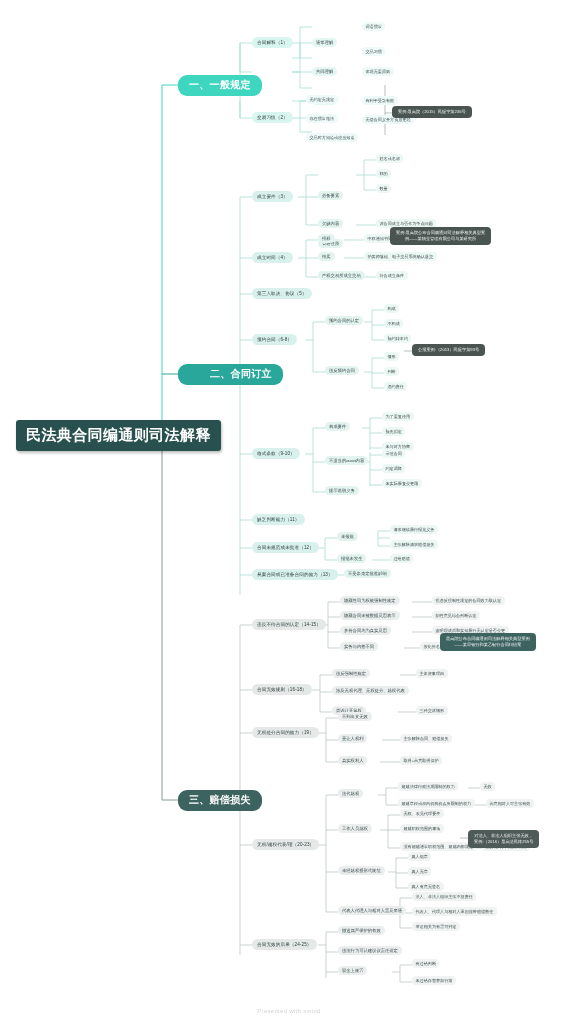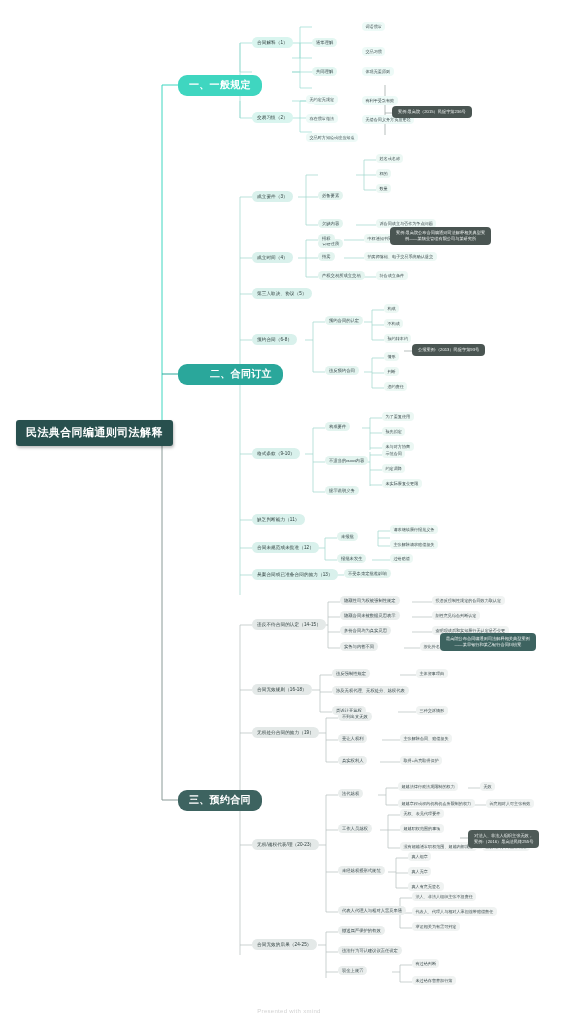--- a/index.html
+++ b/index.html
@@ -7,21 +7,21 @@
     width:578px;height:1022px;position:relative;overflow:hidden;
     font-family:"Liberation Sans","DejaVu Sans",sans-serif;
   }
   #canvas{position:absolute;inset:0;}
   svg.links{position:absolute;left:0;top:0;width:578px;height:1022px;pointer-events:none;}
 
   .node{position:absolute;box-sizing:border-box;white-space:pre;line-height:1.25;}
 
   
   .root{
-    background:#28504e;color:#ffffff;font-weight:bold;font-size:11px;
+    background:#28504e;color:#ffffff;font-weight:bold;font-size:15px;
     border-radius:3px;padding:6px 10px;letter-spacing:.4px;
     box-shadow:1px 2px 3px rgba(0,0,0,.25);
   }
   
   .lvl1{
     color:#ffffff;font-size:10px;font-weight:bold;border-radius:9px;
     padding:4px 11px;text-align:center;letter-spacing:.3px;
   }
   .lvl1.c1{background:#3fd6c0;}
   .lvl1.c2{background:#2aa79b;}
@@ -272,21 +272,21 @@
       <path d="M385,85 L385,135"></path>
       <path d="M404,351 L412,351"></path>
       <path d="M460,838 L468,838"></path>
     </g>
   </svg>
 
   <div class="node root" style="left:16px;top:420px;">民法典合同编通则司法解释</div>
 
   <div class="node lvl1 c1" style="left:178px;top:75px;">一、一般规定</div>
   <div class="node lvl1 c2" style="left:178px;top:364px;padding-left:32px;">二、合同订立</div>
-  <div class="node lvl1 c3" style="left:178px;top:790px;">三、预约合同</div>
+  <div class="node lvl1 c3" style="left:178px;top:790px;">三、赔偿损失</div>
 
   <div class="node lvl2 c1" style="left:252px;top:37px;">合同解释（1）</div>
   <div class="node lvl2 c1" style="left:252px;top:112px;">交易习惯（2）</div>
 
   <div class="node lvl3 c1" style="left:312px;top:38px;">通常理解</div>
   <div class="node lvl3 c1" style="left:312px;top:67px;">共同理解</div>
   <div class="node lvl3 c1" style="left:312px;top:96px;">特殊推定</div>
 
   <div class="node lvl4 c1" style="left:362px;top:22px;">词语惯常</div>
   <div class="node lvl4 c1" style="left:362px;top:47px;">交易习惯</div>

